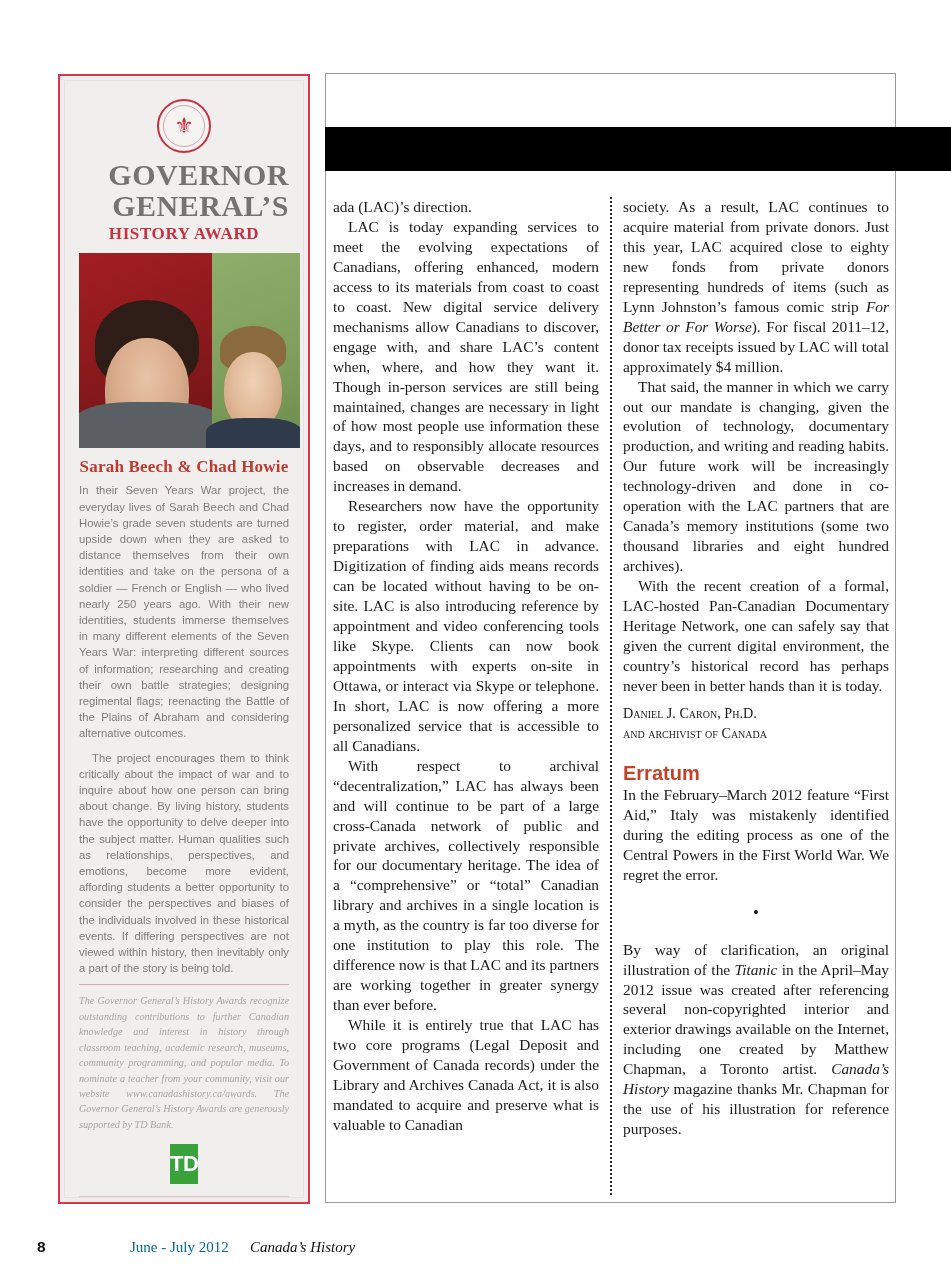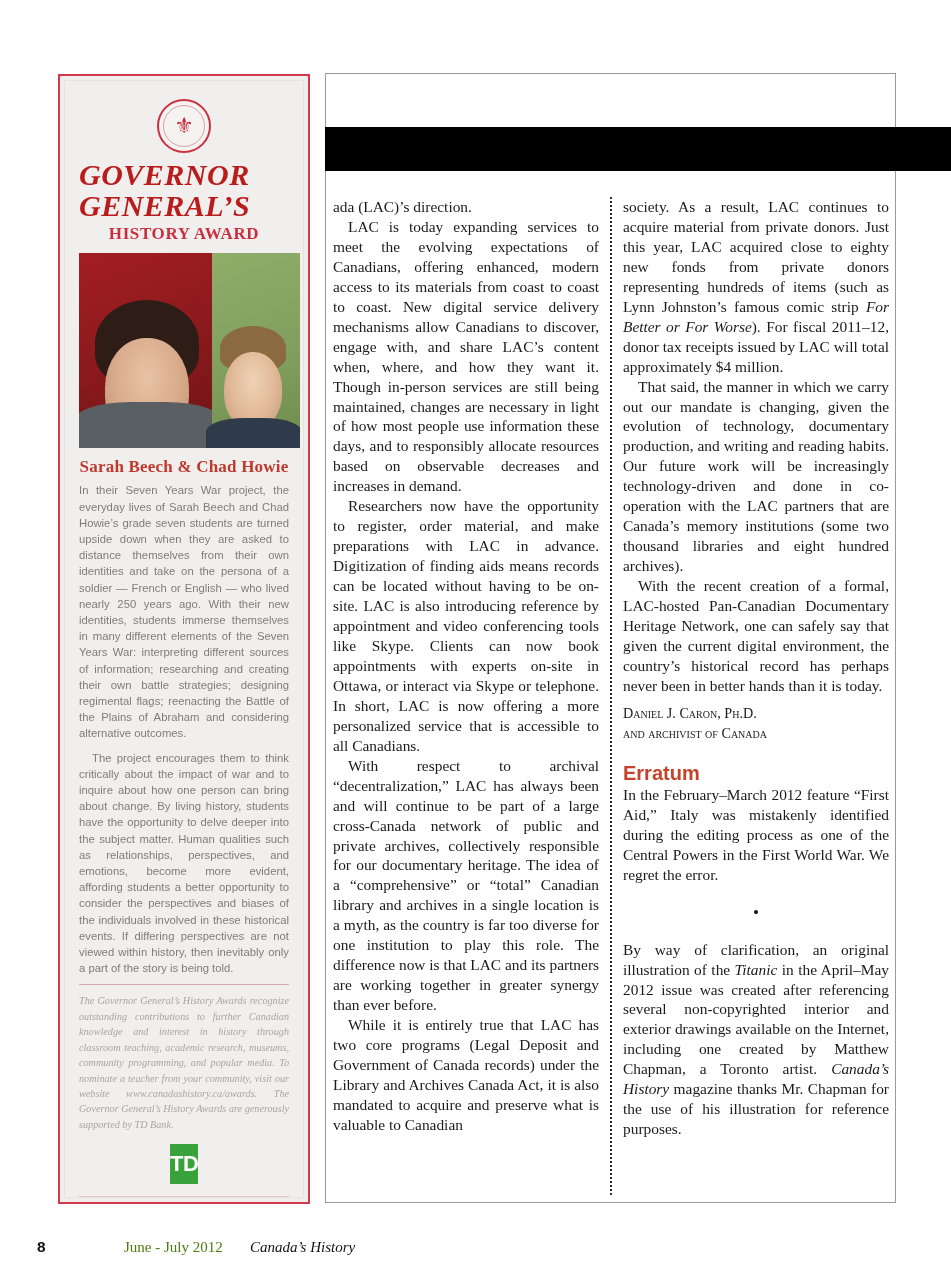--- a/index.html
+++ b/index.html
@@ -83,27 +83,26 @@
     position: absolute;
     left: 0; right: 0; top: 50%;
     transform: translateY(-52%);
     text-align: center;
     font-size: 22px;
     line-height: 1;
     color: #c8303f;
   }
 
   .ad-title-1, .ad-title-2 {
-    text-align: left;
-    font-family: "Liberation Serif", serif;
-    font-weight: bold;
-    color: #b91c1c;
+    text-align: right;
+    font-family: "Liberation Serif", serif;
+    font-weight: bold;
+    color: #737373;
     letter-spacing: 0.5px;
     line-height: 1.04;
-    font-style: italic;
   }
   .ad-title-1 { font-size: 30px; }
   .ad-title-2 { font-size: 30px; }
   .ad-title-3 {
     text-align: center;
     font-family: "Liberation Serif", serif;
     font-weight: bold;
     color: #c8303f;
     font-size: 17px;
     letter-spacing: 0.6px;
@@ -306,24 +305,24 @@
     position: absolute;
     left: 37px;
     top: 0;
     font-family: "Liberation Sans", sans-serif;
     font-weight: bold;
     font-size: 15.5px;
     color: #111;
   }
   .footer-date {
     position: absolute;
-    left: 124px;
+    left: 130px;
     top: 1px;
     font-size: 15px;
-    color: #4d7c0f;
+    color: #0369a1;
   }
   .footer-mag {
     position: absolute;
     left: 250px;
     top: 1px;
     font-size: 15px;
     font-style: italic;
     color: #111;
   }
 

